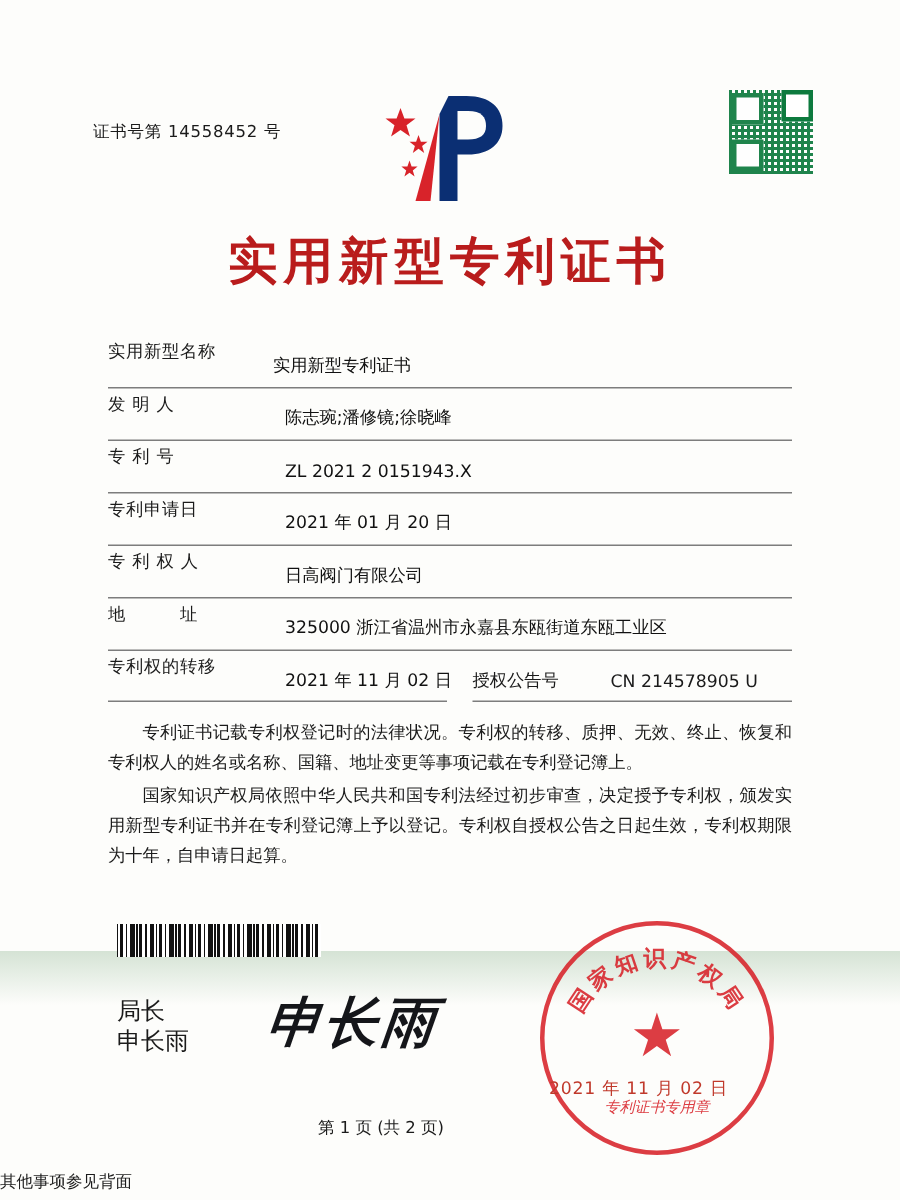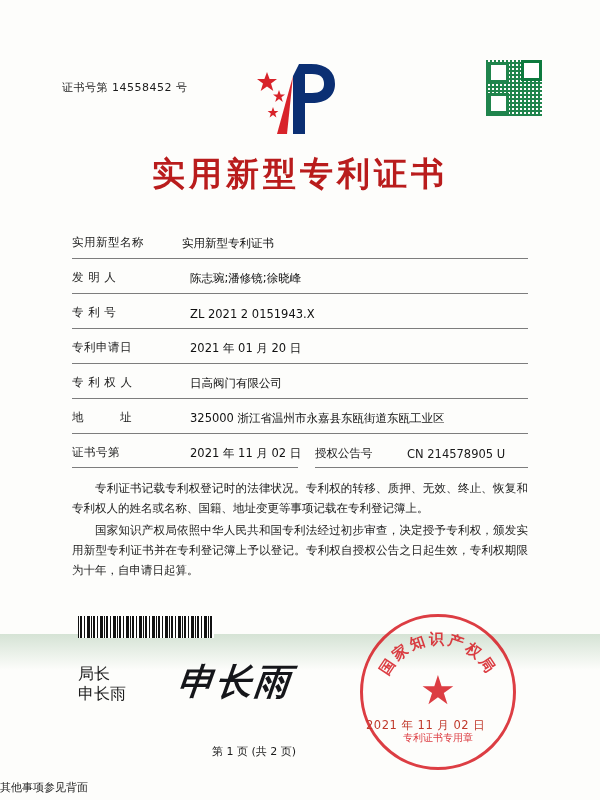--- a/index.html
+++ b/index.html
@@ -93,21 +93,21 @@
     position: relative;
     height: 34px;
     border-bottom: 1px solid #7d7d7d;
     font-size: 11.5px;
     font-family: "DejaVu Sans", sans-serif;
   }
   .row.noline { border-bottom: none; }
   .row .lbl {
     position: absolute;
     left: 0;
-    bottom: 8px;
+    bottom: 16px;
     color: #1b1b1b;
     white-space: nowrap;
     text-align: right;
   }
   .row .val {
     position: absolute;
     bottom: 7px;
     color: #111;
     white-space: nowrap;
   }
@@ -223,20 +223,21 @@
   }
   .seal .bottom-txt {
     position: absolute;
     left: 0;
     bottom: 22px;
     width: 150px;
     text-align: center;
     color: #d8232a;
     font-size: 10px;
     font-family: "DejaVu Sans", sans-serif;
+    font-style: italic;
   }
   .seal-date {
     position: absolute;
     left: 366px;
     top: 718px;
     font-size: 11.5px;
     color: #c0392b;
     font-family: "DejaVu Sans", sans-serif;
     letter-spacing: 0.5px;
   }
@@ -321,21 +322,21 @@
       <span class="lbl lbl-sp">专 利 权 人</span>
       <span class="val v90">日高阀门有限公司</span>
     </div>
 
     <div class="row">
       <span class="lbl lbl-sp">地　　　址</span>
       <span class="val v90">325000 浙江省温州市永嘉县东瓯街道东瓯工业区</span>
     </div>
 
     <div class="row row-split noline">
-      <span class="lbl lbl-sp">证书号第</span>
+      <span class="lbl lbl-sp">专利权的转移</span>
       <span class="val v90">2021 年 11 月 02 日</span>
       <span class="lbl2">授权公告号</span>
       <span class="val2">CN 214578905 U</span>
       <span class="half-line-left"></span>
       <span class="half-line-right"></span>
     </div>
   </div>
 
   <div class="body-text">
     <p>专利证书记载专利权登记时的法律状况。专利权的转移、质押、无效、终止、恢复和专利权人的姓名或名称、国籍、地址变更等事项记载在专利登记簿上。</p>

